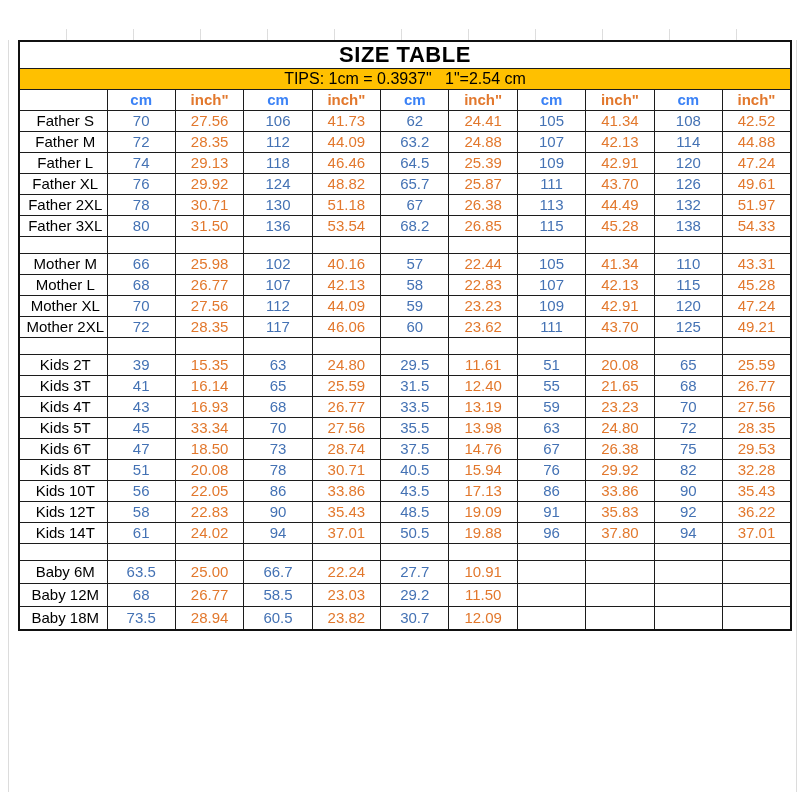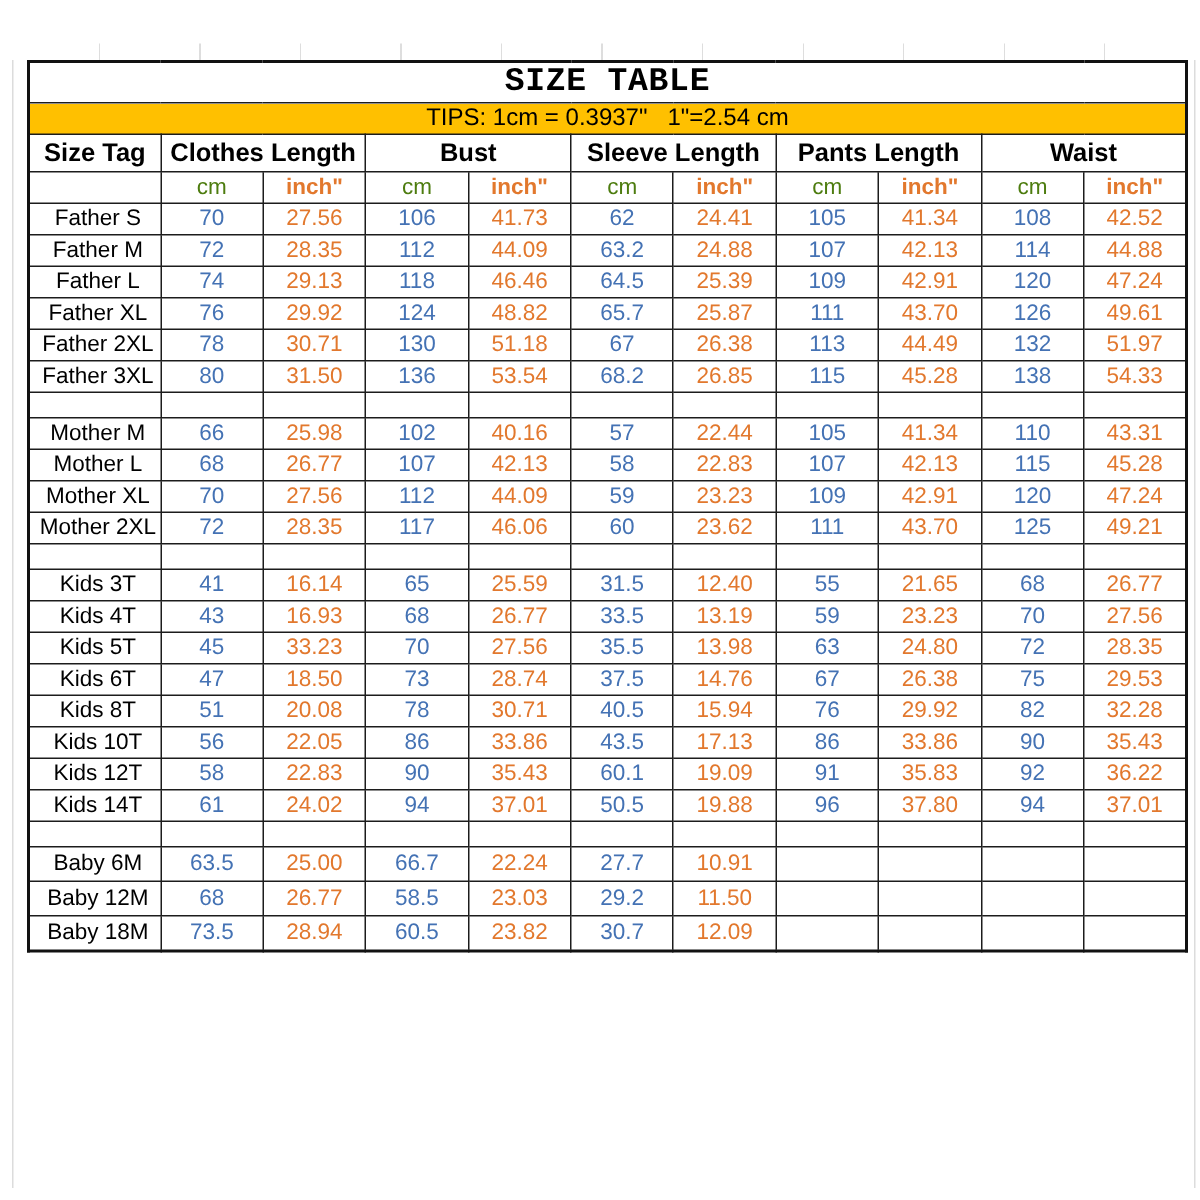--- a/index.html
+++ b/index.html
@@ -22,28 +22,28 @@
     border:2px solid #111;
   }
   .size-table td{
     border:1px solid #1c1c1c;
     padding:0 2px;
     text-align:center;vertical-align:middle;
     font-size:15px;line-height:1.1;
     overflow:hidden;white-space:nowrap;
   }
   td.title-cell{
-    font-size:22px;font-weight:bold;height:26px;letter-spacing:.5px;color:#000;font-family:Liberation Mono, monospace;
+    font-size:22px;font-weight:bold;height:26px;letter-spacing:.5px;color:#000;
   }
   td.tips-cell{
     background:#FFC000;height:20px;font-size:16px;color:#000;white-space:pre;
   }
   td.group-header{font-size:17px;font-weight:bold;height:24px;color:#000;}
   td.size-tag-header{font-size:17px;font-weight:bold;color:#000;}
-  td.unit-cm{color:#4d7c0f;font-weight:normal;height:20px;}
+  td.unit-cm{color:#3b82f6;font-weight:bold;height:20px;}
   td.unit-inch{color:#E2782D;font-weight:bold;height:20px;}
   td.size-tag-cell{text-align:center;padding-left:6px;height:20px;color:#000;}
   td.cm-value{color:#4472B4;}
   td.inch-value{color:#E2782D;}
   tr.data-row td{height:20px;}
   tr.sec-baby td{height:22px;}
   tr.spacer-row td{height:16px;}
 </style>
 </head>
 <body>
@@ -57,28 +57,20 @@
     <col style="width:88px">
     <col span="10" style="width:68.4px">
   </colgroup>
   <tbody>
     <tr>
       <td class="title-cell" colspan="11">SIZE TABLE</td>
     </tr>
     <tr>
       <td class="tips-cell" colspan="11">TIPS: 1cm = 0.3937"   1"=2.54 cm</td>
     </tr>
-    <tr id="group-header-row">
-      <td class="size-tag-header">Size Tag</td>
-    <td class="group-header" colspan="2">Clothes Length</td>
-        <td class="group-header" colspan="2">Bust</td>
-        <td class="group-header" colspan="2">Sleeve Length</td>
-        <td class="group-header" colspan="2">Pants Length</td>
-        <td class="group-header" colspan="2">Waist</td>
-      </tr>
     <tr id="unit-header-row">
       <td></td>
     <td class="unit-cm">cm</td>
         <td class="unit-inch">inch"</td>
         <td class="unit-cm">cm</td>
         <td class="unit-inch">inch"</td>
         <td class="unit-cm">cm</td>
         <td class="unit-inch">inch"</td>
         <td class="unit-cm">cm</td>
         <td class="unit-inch">inch"</td>
@@ -236,20 +228,33 @@
         <td></td>
         <td></td>
         <td></td>
         <td></td>
         <td></td>
         <td></td>
         <td></td>
         <td></td>
       </tr>
       <tr class="data-row sec-kids">
+        <td class="size-tag-cell">Kids 2T</td>
+        <td class="cm-value">39</td>
+        <td class="inch-value">15.35</td>
+        <td class="cm-value">63</td>
+        <td class="inch-value">24.80</td>
+        <td class="cm-value">29.5</td>
+        <td class="inch-value">11.61</td>
+        <td class="cm-value">51</td>
+        <td class="inch-value">20.08</td>
+        <td class="cm-value">65</td>
+        <td class="inch-value">25.59</td>
+      </tr>
+      <tr class="data-row sec-kids">
         <td class="size-tag-cell">Kids 3T</td>
         <td class="cm-value">41</td>
         <td class="inch-value">16.14</td>
         <td class="cm-value">65</td>
         <td class="inch-value">25.59</td>
         <td class="cm-value">31.5</td>
         <td class="inch-value">12.40</td>
         <td class="cm-value">55</td>
         <td class="inch-value">21.65</td>
         <td class="cm-value">68</td>
@@ -264,21 +269,21 @@
         <td class="cm-value">33.5</td>
         <td class="inch-value">13.19</td>
         <td class="cm-value">59</td>
         <td class="inch-value">23.23</td>
         <td class="cm-value">70</td>
         <td class="inch-value">27.56</td>
       </tr>
       <tr class="data-row sec-kids">
         <td class="size-tag-cell">Kids 5T</td>
         <td class="cm-value">45</td>
-        <td class="inch-value">33.23</td>
+        <td class="inch-value">33.34</td>
         <td class="cm-value">70</td>
         <td class="inch-value">27.56</td>
         <td class="cm-value">35.5</td>
         <td class="inch-value">13.98</td>
         <td class="cm-value">63</td>
         <td class="inch-value">24.80</td>
         <td class="cm-value">72</td>
         <td class="inch-value">28.35</td>
       </tr>
       <tr class="data-row sec-kids">
@@ -319,21 +324,21 @@
         <td class="inch-value">33.86</td>
         <td class="cm-value">90</td>
         <td class="inch-value">35.43</td>
       </tr>
       <tr class="data-row sec-kids">
         <td class="size-tag-cell">Kids 12T</td>
         <td class="cm-value">58</td>
         <td class="inch-value">22.83</td>
         <td class="cm-value">90</td>
         <td class="inch-value">35.43</td>
-        <td class="cm-value">60.1</td>
+        <td class="cm-value">48.5</td>
         <td class="inch-value">19.09</td>
         <td class="cm-value">91</td>
         <td class="inch-value">35.83</td>
         <td class="cm-value">92</td>
         <td class="inch-value">36.22</td>
       </tr>
       <tr class="data-row sec-kids">
         <td class="size-tag-cell">Kids 14T</td>
         <td class="cm-value">61</td>
         <td class="inch-value">24.02</td>

